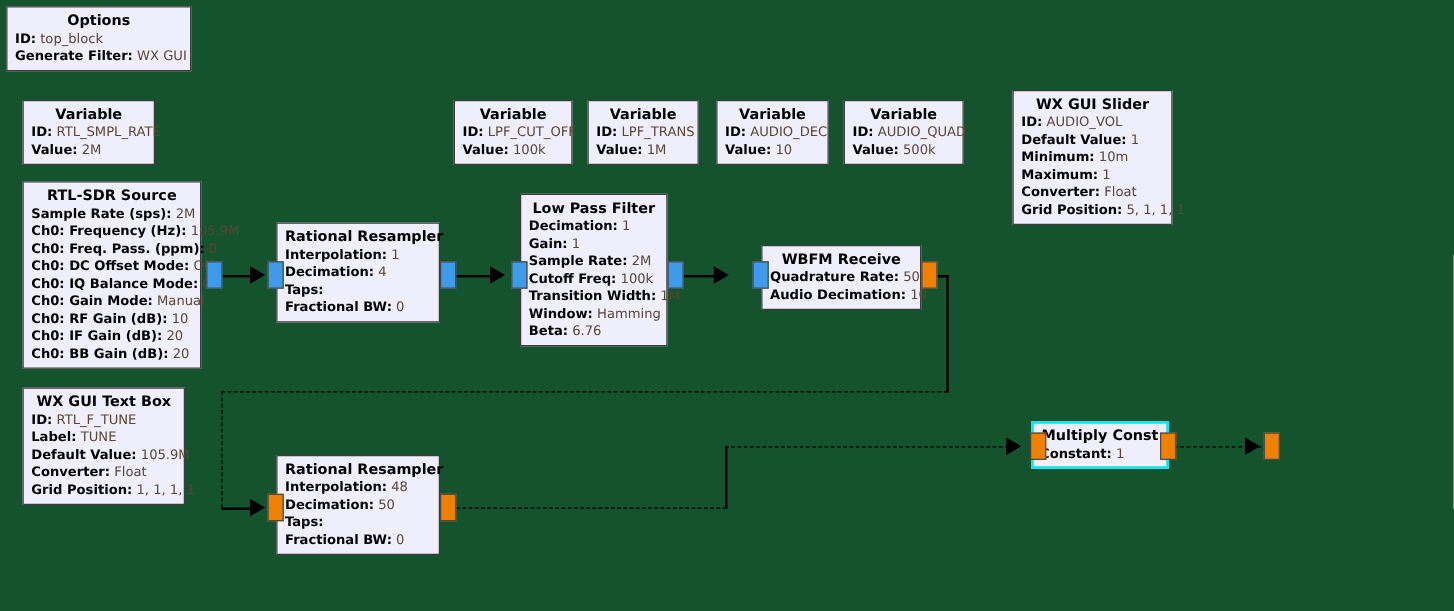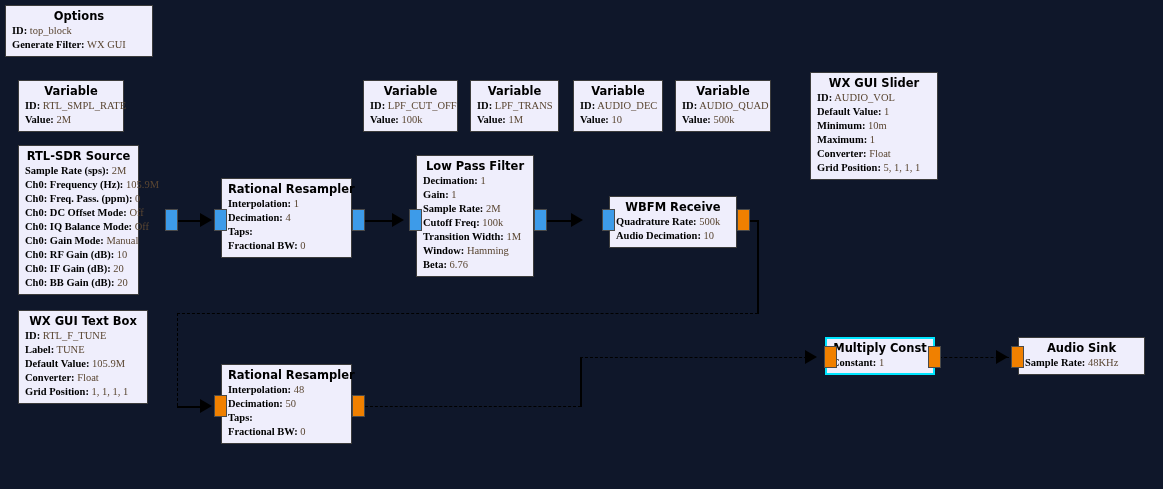--- a/index.html
+++ b/index.html
@@ -4,21 +4,21 @@
 <style>
   html, body {
     margin: 0;
     padding: 0;
     background: #ffffff;
   }
   #canvas {
     position: relative;
     width: 1163px;
     height: 489px;
-    background: #0f172a;
+    background: #14532d;
     overflow: hidden;
     font-family: "DejaVu Sans", "Liberation Sans", sans-serif;
   }
 
   
   .block {
     position: absolute;
     box-sizing: border-box;
     background: #efeefc;
     border: 1px solid #3c3c3c;
@@ -35,21 +35,20 @@
     font-size: 11.5px;
     color: #000000;
     line-height: 15px;
     white-space: nowrap;
   }
   .blk-row {
     font-size: 10.5px;
     line-height: 14px;
     color: #5b4a3a;
     white-space: nowrap;
-    font-family: Liberation Serif, serif;
   }
   .blk-row .k {
     font-weight: bold;
     color: #000000;
   }
   .blk-row .v {
     color: #5a4632;
   }
 
   
@@ -137,21 +136,21 @@
     <div class="blk-row">
       <span class="k">ID:</span>
       <span class="v">RTL_SMPL_RATE</span>
     </div>
     <div class="blk-row">
       <span class="k">Value:</span>
       <span class="v">2M</span>
     </div>
   </div>
 
-  <div class="block" style="left:18px; top:145px; width:121px;">
+  <div class="block" style="left:18px; top:145px; width:143px;">
     <div class="blk-title">RTL-SDR Source</div>
     <div class="blk-row">
       <span class="k">Sample Rate (sps):</span>
       <span class="v">2M</span>
     </div>
     <div class="blk-row">
       <span class="k">Ch0: Frequency (Hz):</span>
       <span class="v">105.9M</span>
     </div>
     <div class="blk-row">
@@ -380,22 +379,15 @@
   <div class="block selected" style="left:825px; top:337px; width:110px;">
     <div class="blk-title">Multiply Const</div>
     <div class="blk-row">
       <span class="k">Constant:</span>
       <span class="v">1</span>
     </div>
   </div>
   <div class="port float" style="left:824px; top:346px;"></div>
   <div class="port float" style="left:928px; top:346px;"></div>
 
-  <div class="block" style="left:1018px; top:337px; width:127px;">
-    <div class="blk-title">Audio Sink</div>
-    <div class="blk-row">
-      <span class="k">Sample Rate:</span>
-      <span class="v">48KHz</span>
-    </div>
-  </div>
   <div class="port float" style="left:1011px; top:346px;"></div>
 
 </div>
 
 </body></html>

